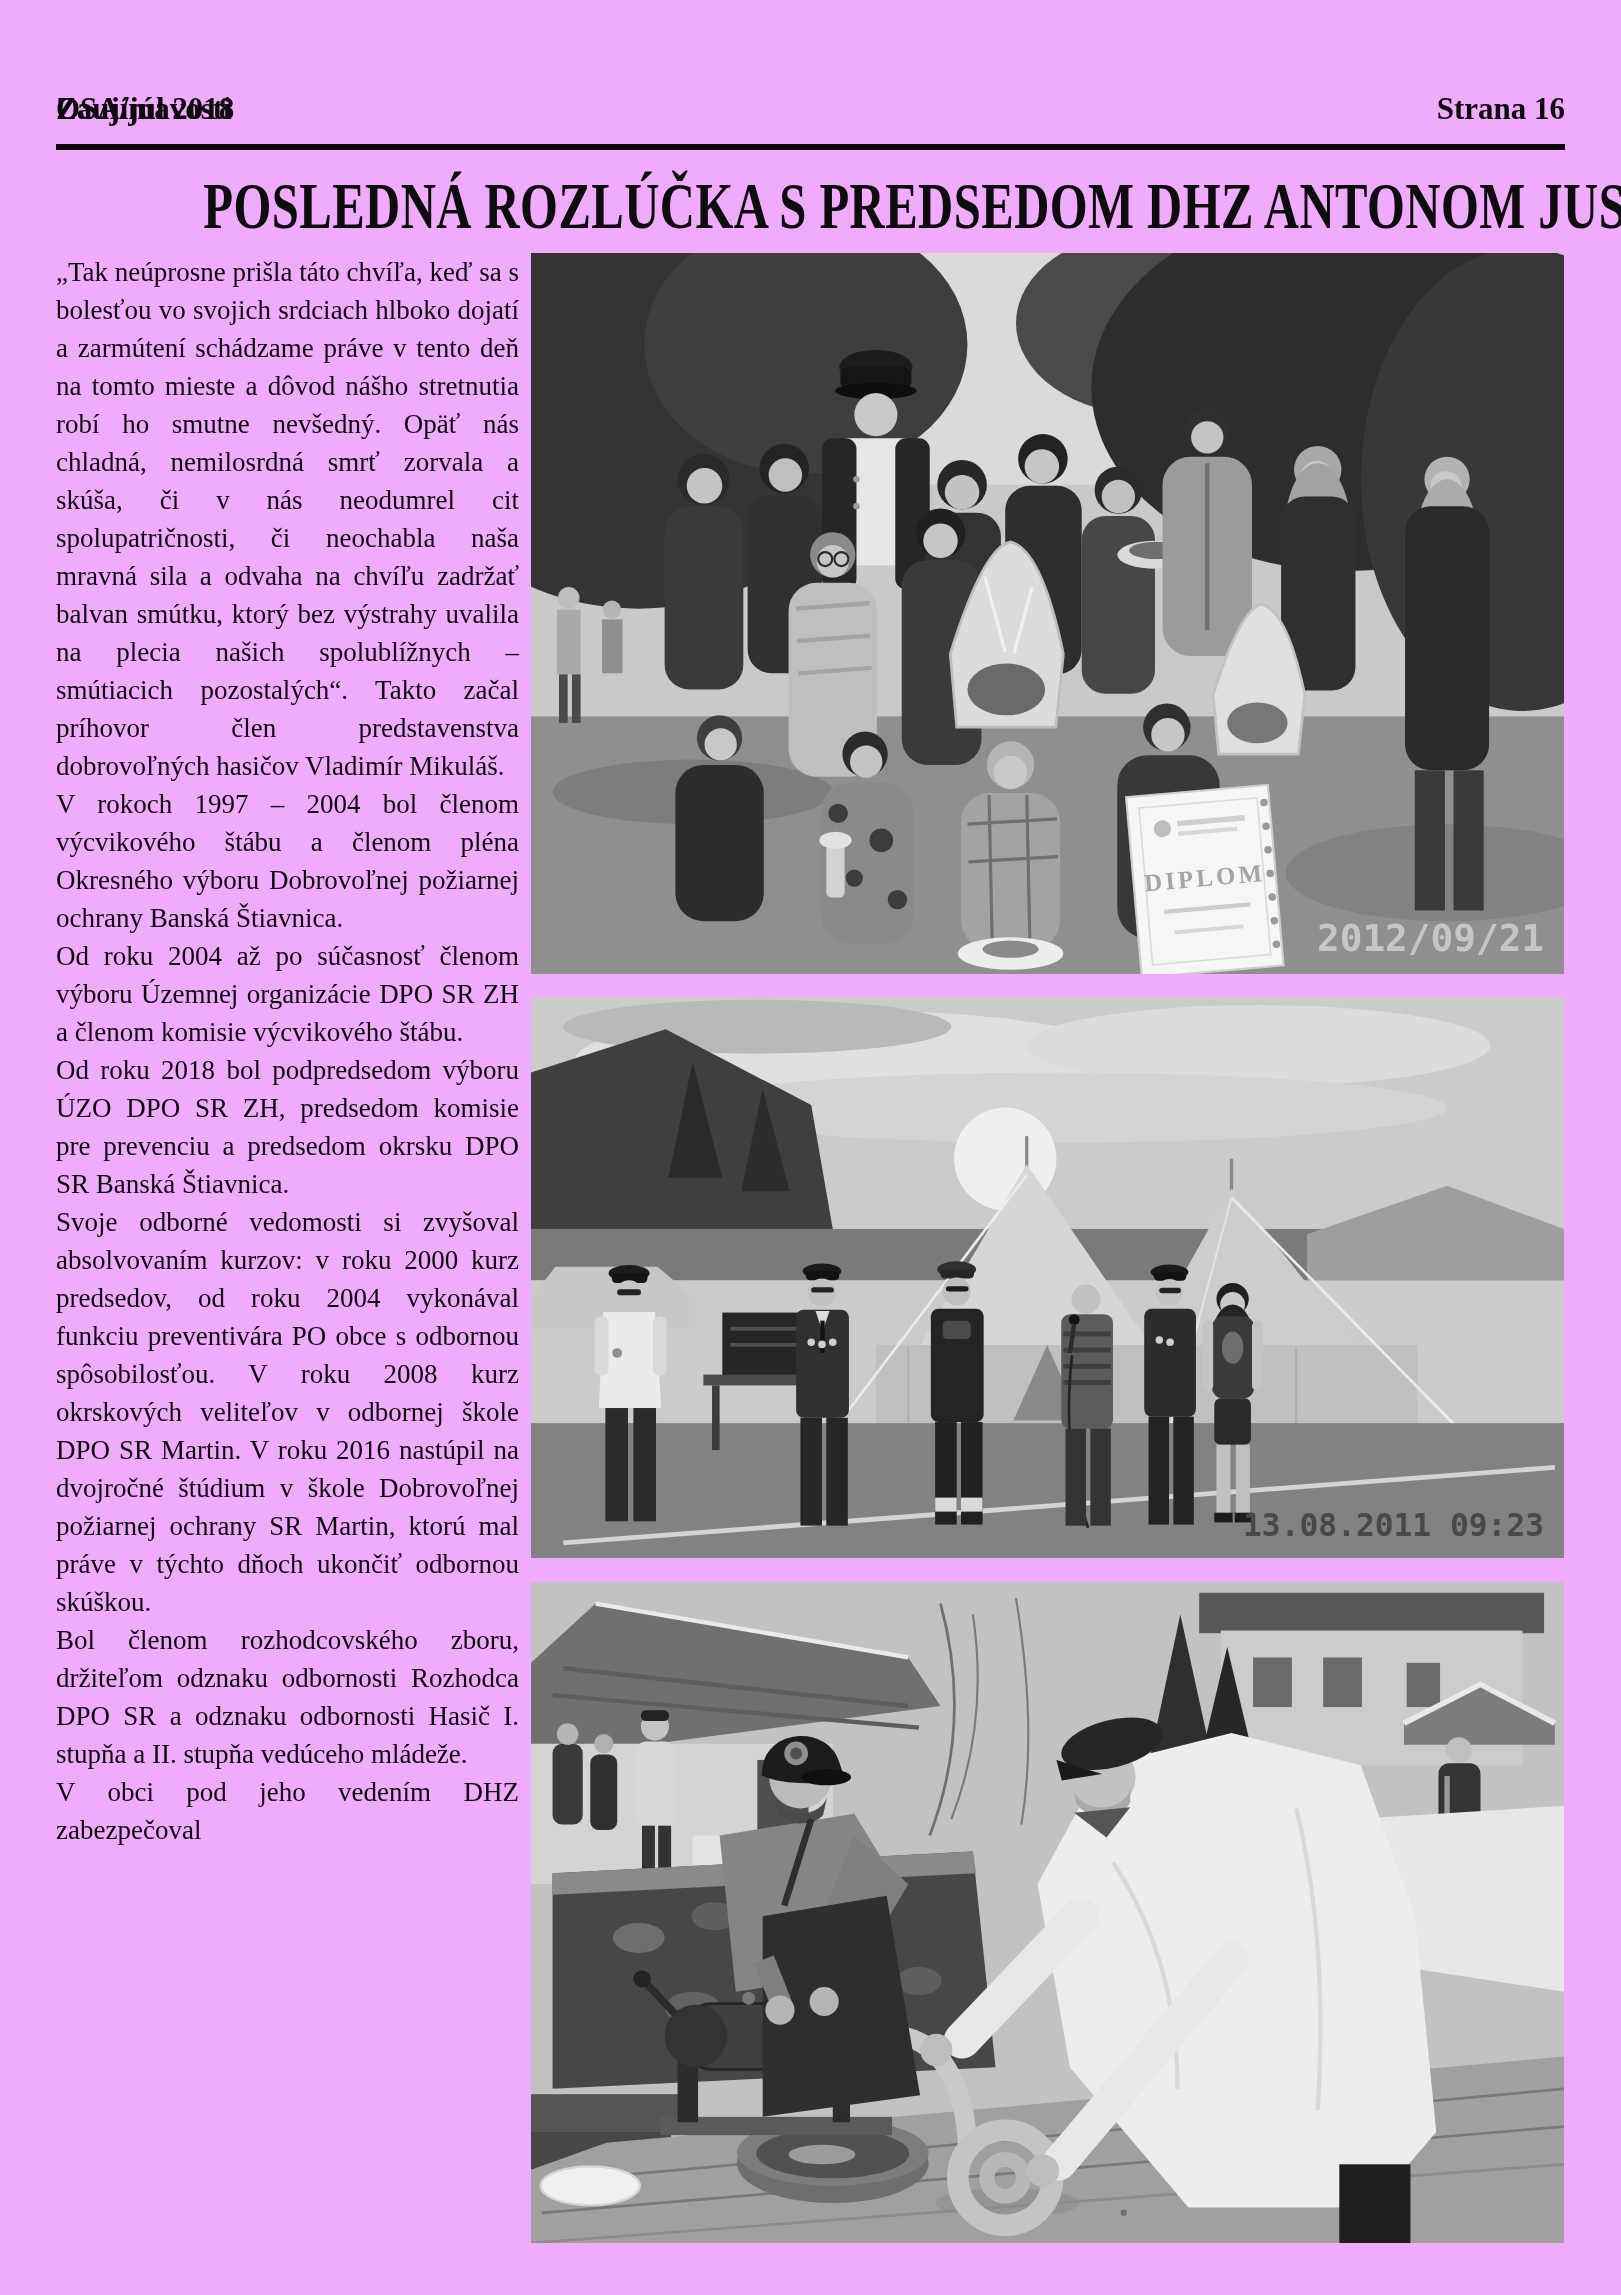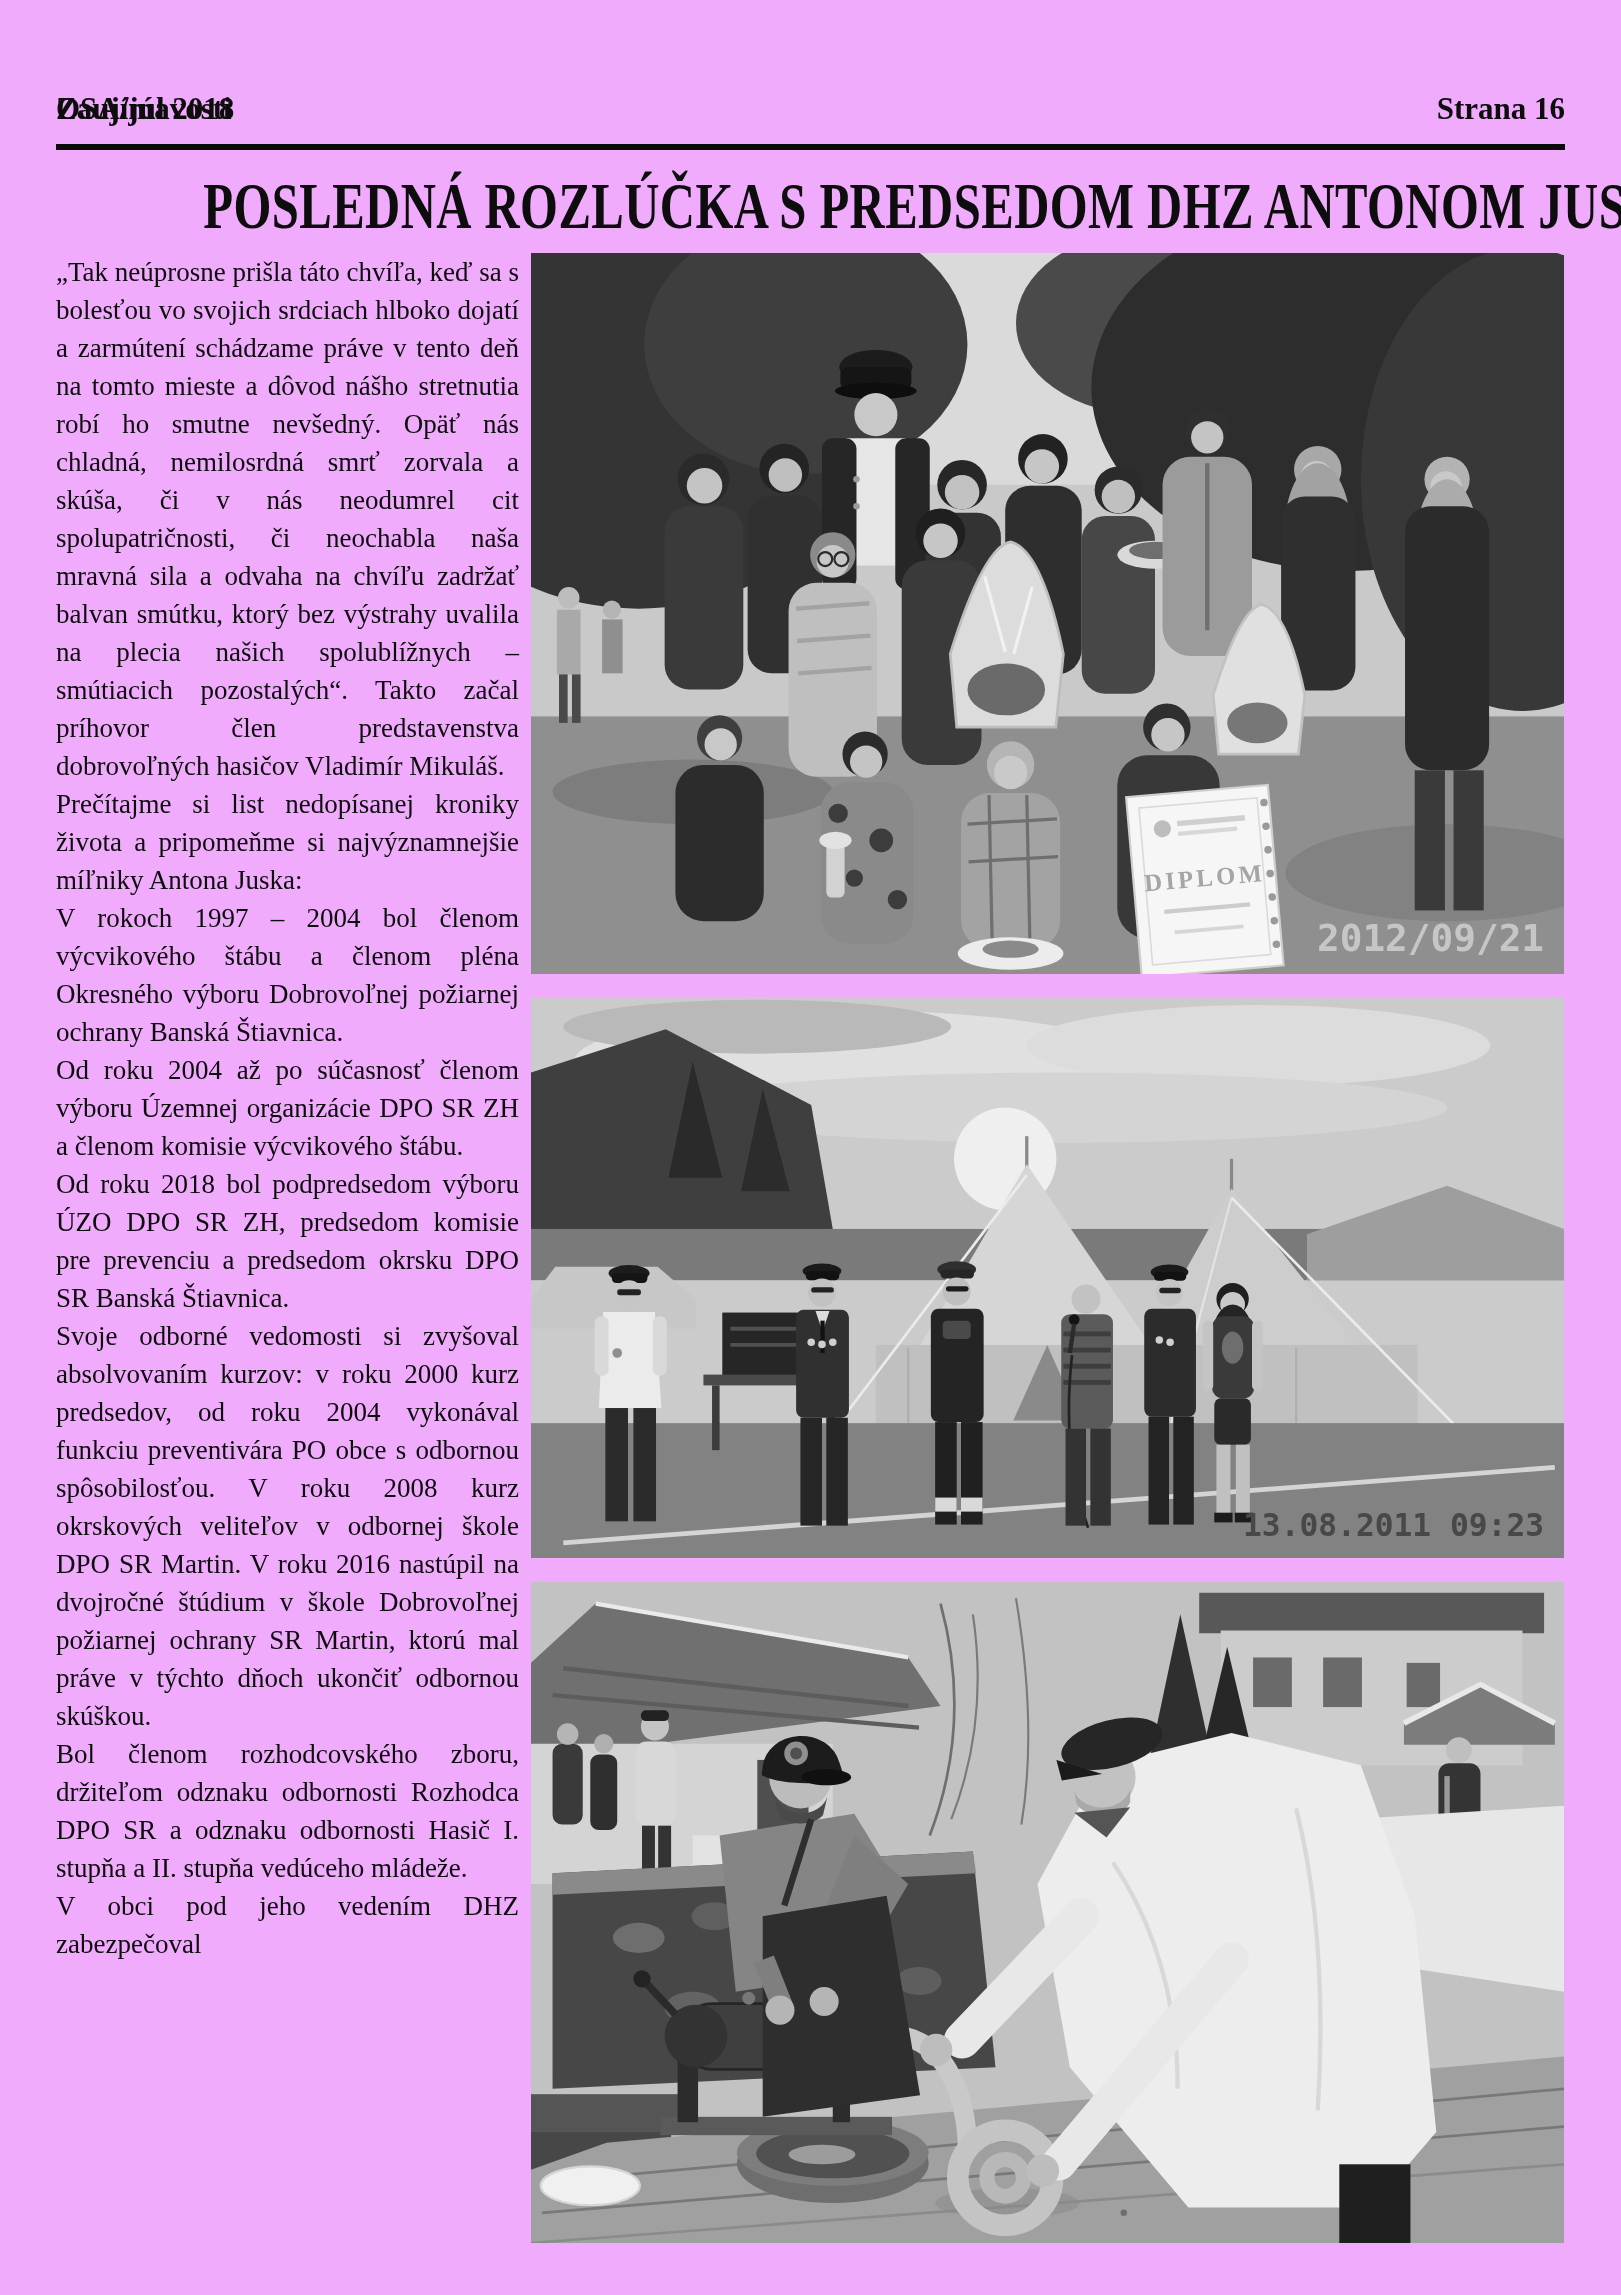--- a/index.html
+++ b/index.html
@@ -38,21 +38,20 @@
     <span class="header-center">Zaujímavosti</span>
     <span class="header-right">Strana 16</span>
   </div>
 
   <div class="rule"></div>
 
   <h1 class="headline"><span class="headline-inner">POSLEDNÁ ROZLÚČKA S PREDSEDOM DHZ ANTONOM JUSKOM</span></h1>
 
   <div class="column">
     <p>„Tak neúprosne prišla táto chvíľa, keď sa s bolesťou vo svojich srdciach hlboko dojatí a zarmútení schádzame práve v tento deň na tomto mieste a dôvod nášho stretnutia robí ho smutne nevšedný. Opäť nás chladná, nemilosrdná smrť zorvala a skúša, či v nás neodumrel cit spolupatričnosti, či neochabla naša mravná sila a odvaha na chvíľu zadržať balvan smútku, ktorý bez výstrahy uvalila na plecia našich spolublížnych – smútiacich pozostalých“. Takto začal príhovor člen predstavenstva dobrovoľných hasičov Vladimír Mikuláš.</p>
-    <p>Prečítajme si list nedopísanej kroniky života a pripomeňme si najvýznamnejšie míľniky Antona Juska:</p>
     <p>V rokoch 1997 – 2004 bol členom výcvikového štábu a členom pléna Okresného výboru Dobrovoľnej požiarnej ochrany Banská Štiavnica.</p>
     <p>Od roku 2004 až po súčasnosť členom výboru Územnej organizácie DPO SR ZH a členom komisie výcvikového štábu.</p>
     <p>Od roku 2018 bol podpredsedom výboru ÚZO DPO SR ZH, predsedom komisie pre prevenciu a predsedom okrsku DPO SR Banská Štiavnica.</p>
     <p>Svoje odborné vedomosti si zvyšoval absolvovaním kurzov: v roku 2000 kurz predsedov, od roku 2004 vykonával funkciu preventivára PO obce s odbornou spôsobilosťou. V roku 2008 kurz okrskových veliteľov v odbornej škole DPO SR Martin. V roku 2016 nastúpil na dvojročné štúdium v škole Dobrovoľnej požiarnej ochrany SR Martin, ktorú mal práve v týchto dňoch ukončiť odbornou skúškou.</p>
     <p>Bol členom rozhodcovského zboru, držiteľom odznaku odbornosti Rozhodca DPO SR a odznaku odbornosti Hasič I. stupňa a II. stupňa vedúceho mládeže.</p>
     <p>V obci pod jeho vedením DHZ zabezpečoval</p>
   </div>
 
   <figure class="photo" id="photo1" role="img" style="margin:0;" aria-label="Black-and-white group photo: youth team with a uniformed firefighter officer, gift baskets, trophy and a DIPLOM certificate, trees in background">
     <svg viewBox="0 0 1917 1338" preserveAspectRatio="none">

